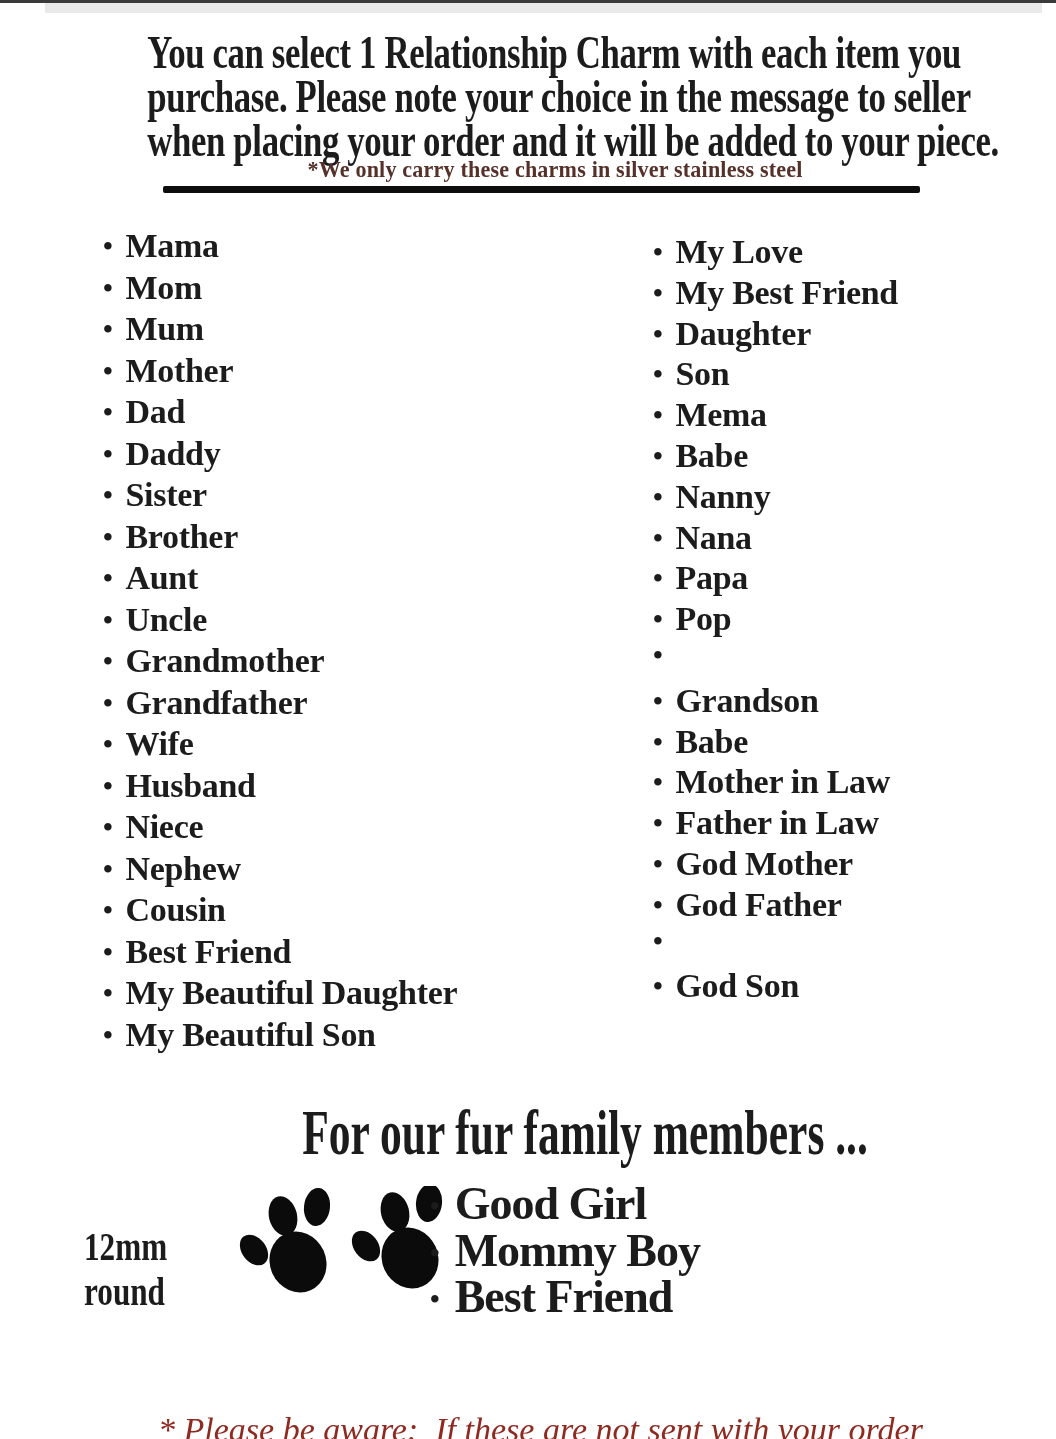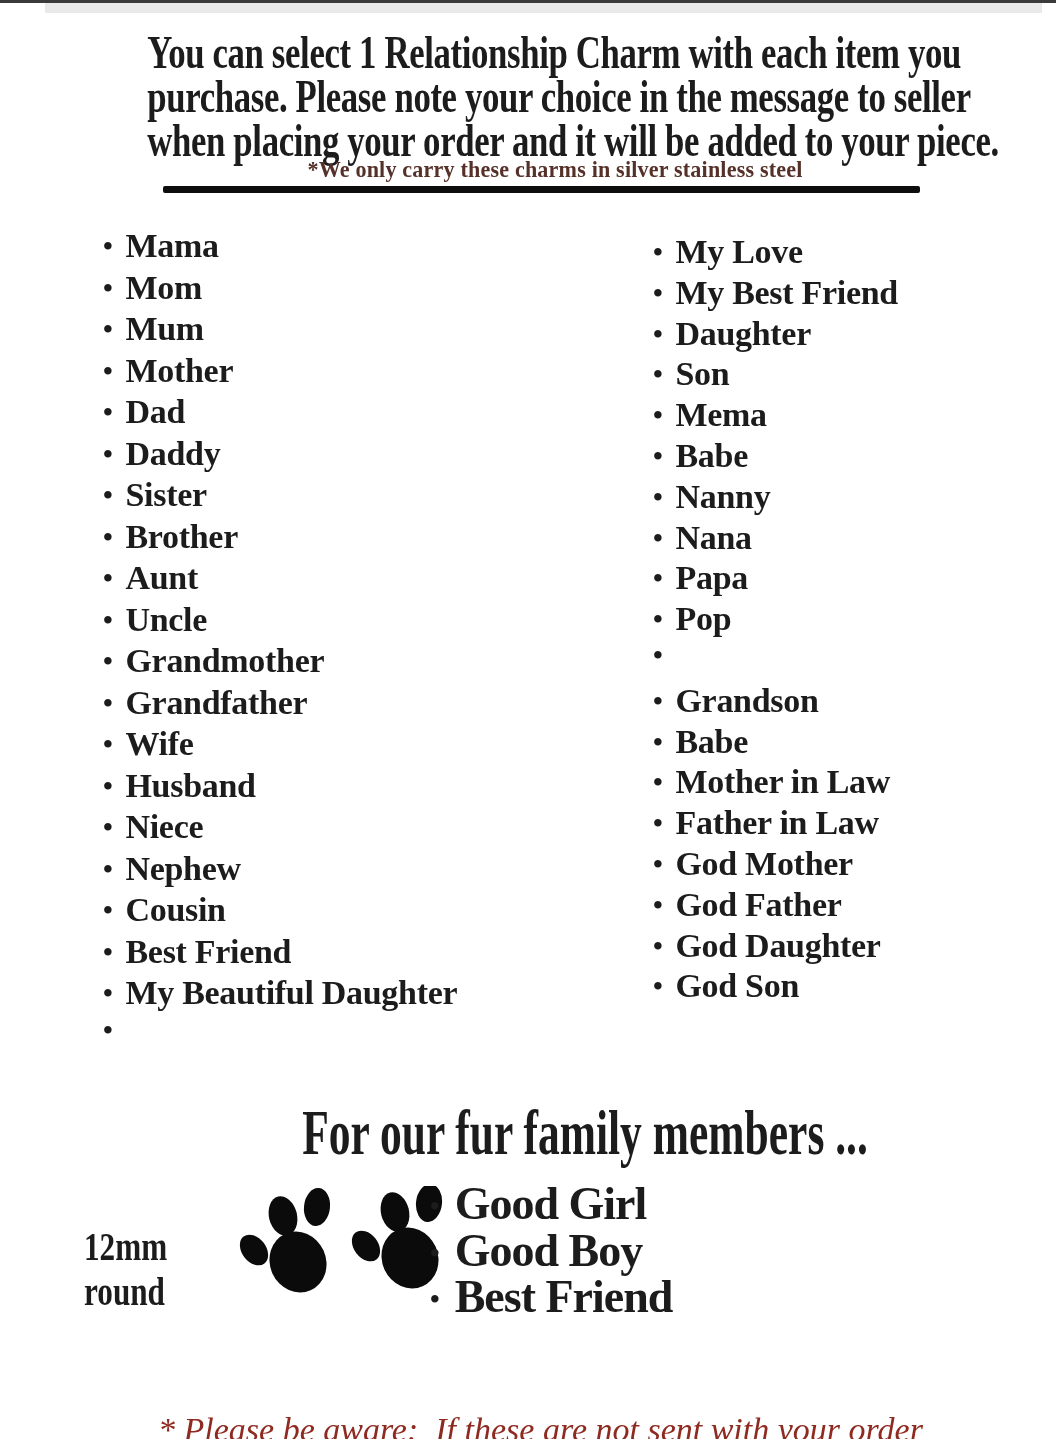--- a/index.html
+++ b/index.html
@@ -212,20 +212,21 @@
     <div class="li">
       <span class="bullet">•</span>
       <span>Best Friend</span>
     </div>
     <div class="li">
       <span class="bullet">•</span>
       <span>My Beautiful Daughter</span>
     </div>
     <div class="li">
       <span class="bullet">•</span>
+      <span>My Beautiful Son</span>
     </div>
   </div>
 
 <div class="charm-list right">
     <div class="li">
       <span class="bullet">•</span>
       <span>My Love</span>
     </div>
     <div class="li">
       <span class="bullet">•</span>
@@ -285,21 +286,20 @@
     <div class="li">
       <span class="bullet">•</span>
       <span>God Mother</span>
     </div>
     <div class="li">
       <span class="bullet">•</span>
       <span>God Father</span>
     </div>
     <div class="li">
       <span class="bullet">•</span>
-      <span>God Daughter</span>
     </div>
     <div class="li">
       <span class="bullet">•</span>
       <span>God Son</span>
     </div>
   </div>
 
 <div class="fur-heading">For our fur family members ...</div>
 
 <div class="size-note">
@@ -322,21 +322,21 @@
   </svg>
 </div>
 
 <div class="fur-list">
     <div class="li">
       <span class="bullet">•</span>
       <span>Good Girl</span>
     </div>
     <div class="li">
       <span class="bullet">•</span>
-      <span>Good Boy</span>
+      <span>Mommy Boy</span>
     </div>
     <div class="li">
       <span class="bullet">•</span>
       <span>Best Friend</span>
     </div>
   </div>
 
 <div class="disclaimer">
   <div>* Please be aware:  If these are not sent with your order</div>
   

